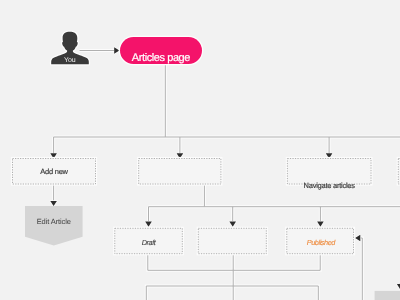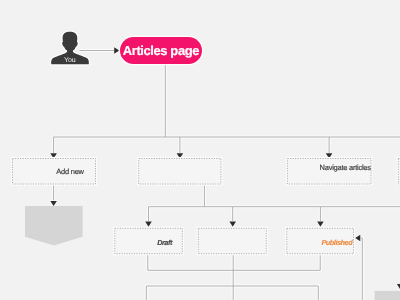--- a/index.html
+++ b/index.html
@@ -2,29 +2,29 @@
 <html><head>
 <meta charset="utf-8">
 <style>
   html,body{margin:0;padding:0;}
   body{width:400px;height:300px;background:#f2f2f2;overflow:hidden;
        font-family:"Liberation Sans",sans-serif;
        -webkit-font-smoothing:antialiased;text-rendering:geometricPrecision;}
   .stage{position:relative;width:400px;height:300px;overflow:hidden;background:#f2f2f2;}
   svg.layer{position:absolute;left:0;top:0;width:400px;height:300px;}
   .lbl{position:absolute;box-sizing:border-box;display:flex;align-items:center;
-       justify-content:center;text-align:left;margin-left:16px;}
+       justify-content:center;text-align:left;}
   .t1{font-size:7.5px;letter-spacing:-0.25px;color:#3d3d3d;
       -webkit-text-stroke:0.18px #3d3d3d;padding-top:1.2px;}
   .pinkbox{position:absolute;background:#f4136a;border-radius:13.5px;
-           display:flex;align-items:center;justify-content:center;
-           color:#ffffff;font-size:13px;letter-spacing:-0.42px;
+           display:flex;align-items:flex-end;justify-content:center;
+           color:#ffffff;font-size:11px;letter-spacing:-0.42px;
            -webkit-text-stroke:0.2px #ffffff;
-           box-shadow:0 0 0 1.3px #fdfdfd;font-weight:bold;}
-  .it{font-style:italic;font-weight:700;font-size:7.3px;letter-spacing:-0.45px;
+           box-shadow:0 0 0 1.3px #fdfdfd;}
+  .it{font-style:italic;font-weight:400;font-size:7.3px;letter-spacing:-0.45px;
       -webkit-text-stroke:0.1px;padding-top:3.6px;}
   .actor-label{position:absolute;color:#f2f2f2;font-size:7px;letter-spacing:-0.1px;}
 </style>
 </head>
 <body>
 
 <div class="stage">
 
   <svg class="layer" viewBox="0 0 400 300">
     <defs>
@@ -130,20 +130,22 @@
      C241,190 252,176 258,157 C266,155 273,145 276,130 C279,118 275,110 269,108
      C272,98 273,86 273,70 C273,22 238,8 198,8 Z" fill="#3a3a3a"></path>
   </svg>
   <div class="actor-label" style="left:49.8px;top:56.5px;width:40px;text-align:center">You</div>
 
   <div class="pinkbox" style="left:119.7px;top:37.3px;width:82.5px;height:26.9px">
     <span>Articles page</span>
   </div>
 
   <div class="lbl t1" style="left:12px;top:158px;width:84px;height:26.5px">Add new</div>
-  <div class="lbl t1" style="left:286.9px;top:154px;width:84.6px;height:26.5px;line-height:8px;
+  <div class="lbl t1" style="left:286.9px;top:172px;width:84.6px;height:26.5px;line-height:8px;
        white-space:nowrap">
     <span><span>Navigate articles</span><br></span>
   </div>
+  <div class="lbl" style="left:25px;top:206px;width:57.6px;height:30.7px;color:#3f3f3f;
+       font-size:7.5px;letter-spacing:-0.1px">Edit Article</div>
   <div class="lbl it" style="left:114.3px;top:227.8px;width:68.5px;height:26.4px;color:#444444">Draft</div>
   <div class="lbl it" style="left:287px;top:227.8px;width:67.7px;height:26.4px;color:#ee8b3e">Published</div>
 
 </div>
 
 </body></html>

